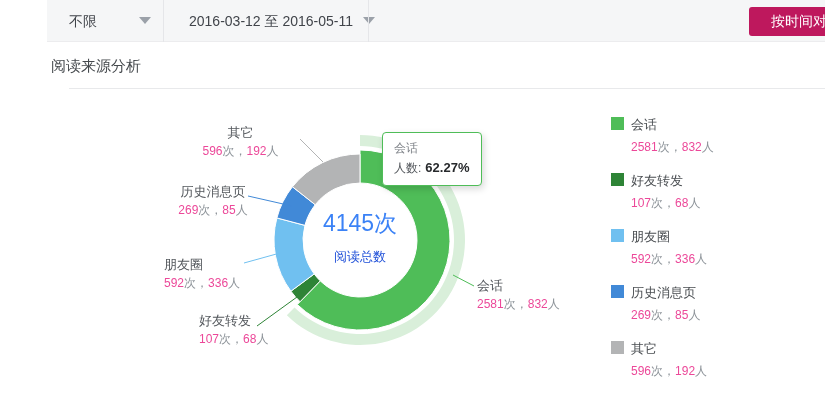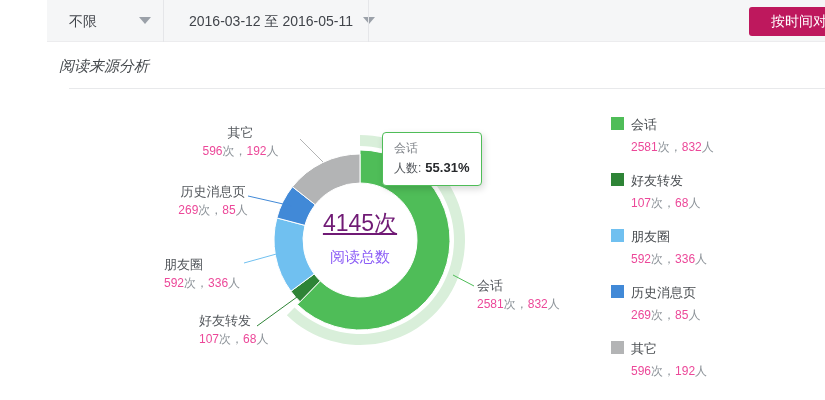--- a/index.html
+++ b/index.html
@@ -17,35 +17,35 @@
            border-left:6px solid transparent; border-right:6px solid transparent;
            border-top:7px solid #9ba1a9; }
   .filter-dd { left:22px; }
   .filter-dd .caret { margin-left:42px; }
   .date-dd { left:142px; }
   .compare-btn { position:absolute; top:7px; right:9px; height:29px; line-height:29px;
                  padding:0 22px; background:#be185d; color:#fff; font-size:14px;
                  border:none; border-radius:3px; cursor:pointer; }
 
   
-  .section-title { position:absolute; left:12px; top:57px; font-size:15px; color:#45494d;font-style:italic; }
+  .section-title { position:absolute; left:4px; top:57px; font-size:15px; color:#45494d; }
   .rule { position:absolute; left:22px; top:88px; width:781px; height:1px; background:#e8e9eb; }
 
   
   #chart-svg { position:absolute; left:0; top:95px; }
   .chart-label { position:absolute; }
   .lbl-name { font-size:13px; color:#54585d; line-height:17px; }
   .lbl-nums { font-size:12px; line-height:17px; margin-top:2px; }
   .num  { color:#ec4899; }
   .unit { color:#8e949a; }
   .align-c { text-align:center; }
 
   .center-text { position:absolute; left:223px; top:208px; width:180px; text-align:center; }
-  .center-big { font-size:23px; line-height:31px; color:#701a75;text-decoration:underline; }
-  .center-cap { font-size:15px; color:#8b5cf6; margin-top:9px; }
+  .center-big { font-size:23px; line-height:31px; color:#3b82f6; }
+  .center-cap { font-size:13px; color:#1d4ed8; margin-top:9px; }
 
   .tooltip { position:absolute; left:335px; top:132px; background:#fff;
              border:1px solid #4fbd58; border-radius:4px; padding:7px 12px 8px 11px;
              box-shadow:2px 3px 7px rgba(0,0,0,0.15); min-width:82px; }
   .tt-name { font-size:12px; color:#7d8187; line-height:16px; }
   .tt-line { margin-top:3px; font-size:12px; color:#55595e; line-height:17px; white-space:nowrap; }
   .tt-val { font-size:13px; font-weight:bold; color:#27292c; margin-left:4px; }
 
   
   .legend { position:absolute; left:564px; top:115px; }
@@ -112,21 +112,21 @@
       </div>
     </div>
 
   <div class="center-text">
     <div class="center-big">4145次</div>
     <div class="center-cap">阅读总数</div>
   </div>
 
   <div class="tooltip">
     <div class="tt-name">会话</div>
-    <div class="tt-line"><span>人数:</span><span class="tt-val">55.31%</span></div>
+    <div class="tt-line"><span>人数:</span><span class="tt-val">62.27%</span></div>
   </div>
 
   <div class="legend">
       <div class="legend-item">
         <div><span class="legend-swatch" style="background:#4fbd58"></span><span class="legend-name">会话</span></div>
         <div class="legend-nums"><span class="num">2581</span><span class="unit">次，</span><span class="num">832</span><span class="unit">人</span></div>
       </div>
       <div class="legend-item">
         <div><span class="legend-swatch" style="background:#2e8436"></span><span class="legend-name">好友转发</span></div>
         <div class="legend-nums"><span class="num">107</span><span class="unit">次，</span><span class="num">68</span><span class="unit">人</span></div>

